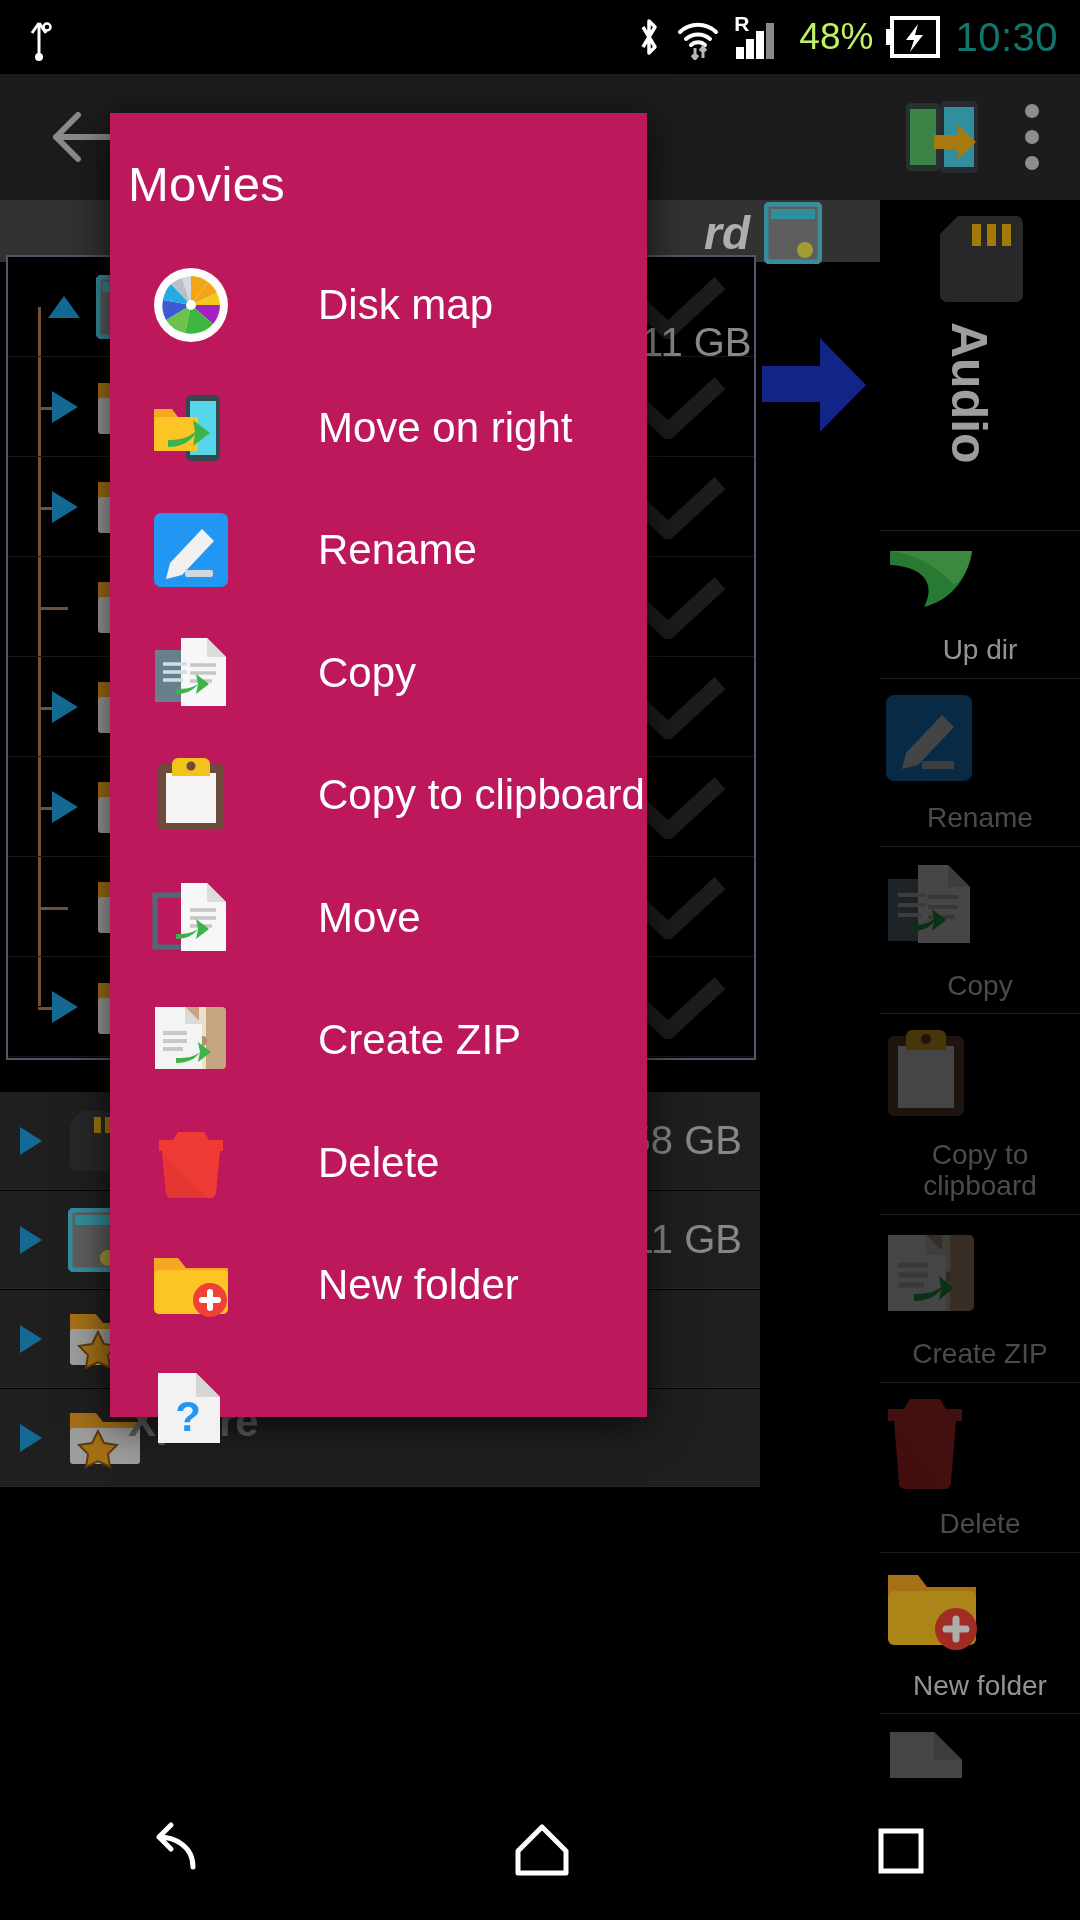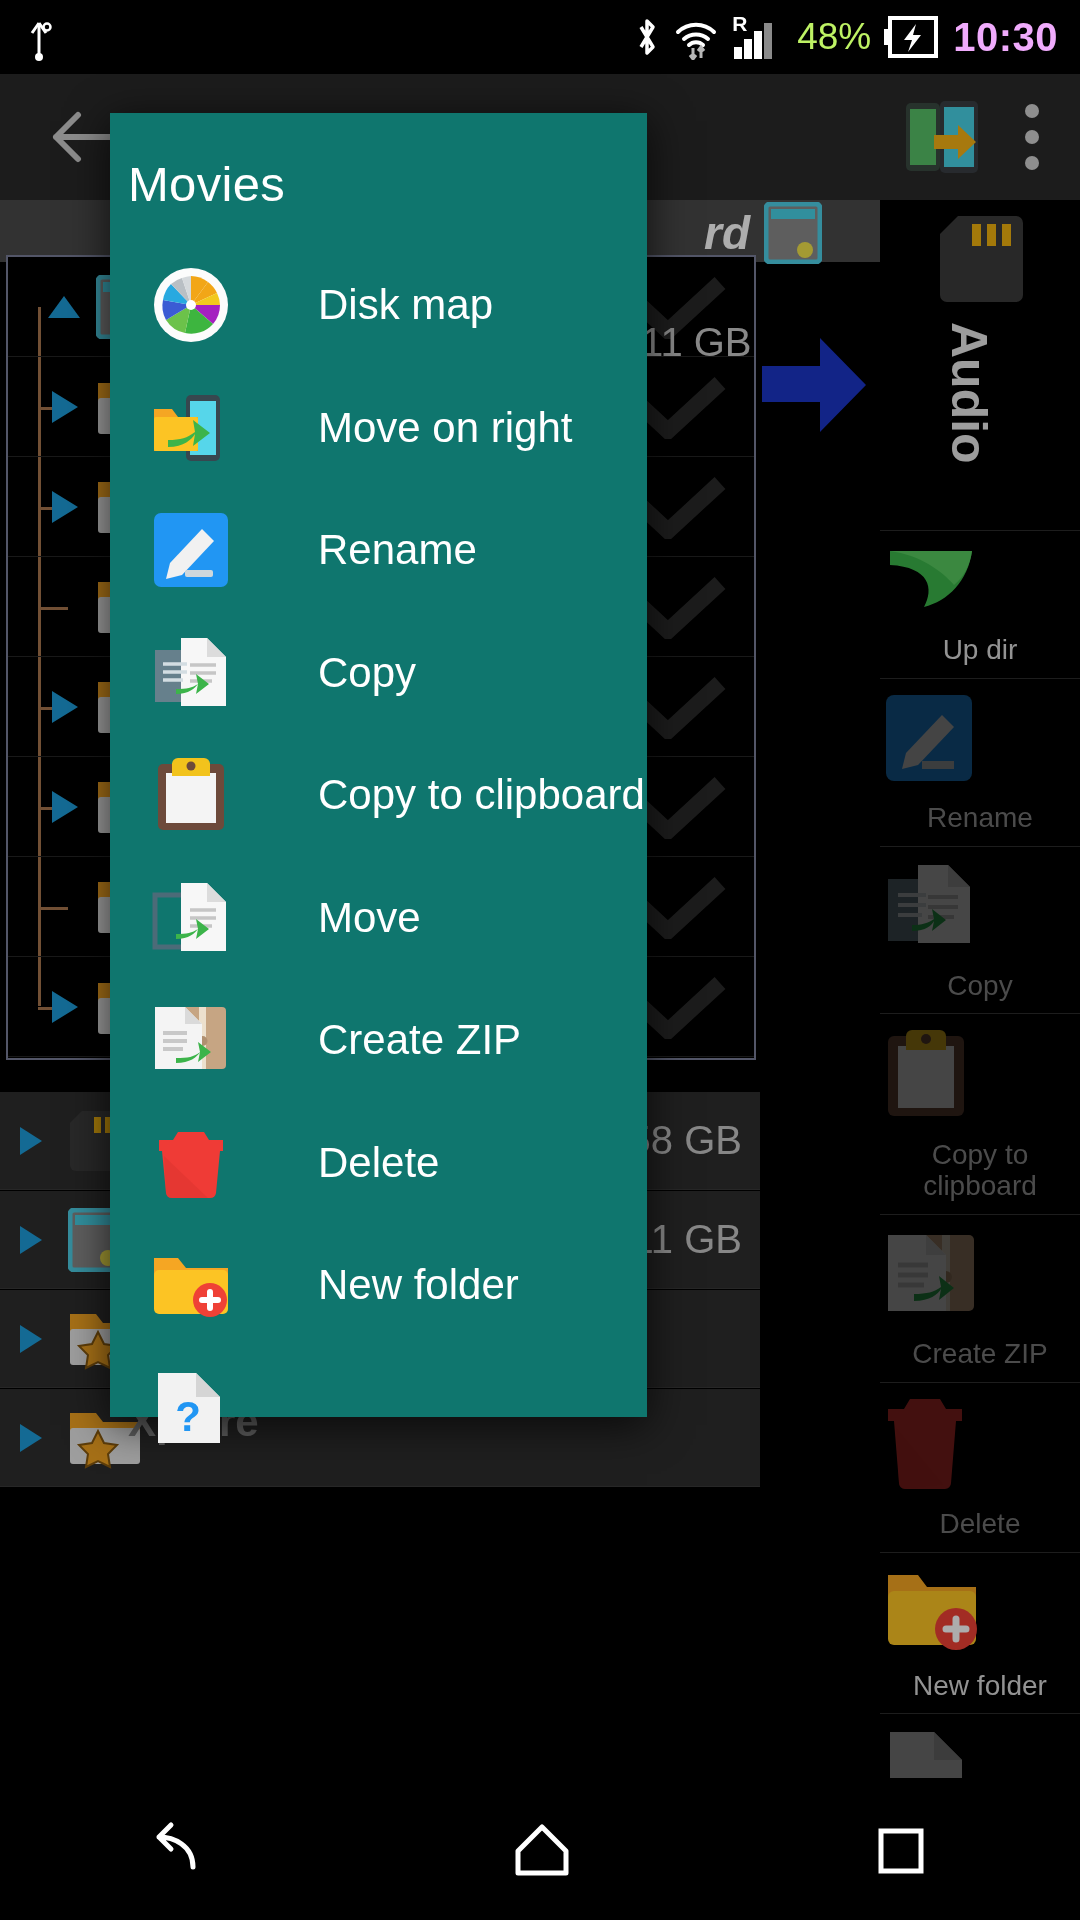--- a/index.html
+++ b/index.html
@@ -11,21 +11,21 @@
   }
   #screen { position: relative; width: 1080px; height: 1920px; background:#000; }
 
   
   .statusbar {
     position:absolute; left:0; top:0; width:1080px; height:74px;
     background:#000; display:flex; align-items:center; padding:0 22px;
   }
   .sb-left { display:flex; align-items:center; gap:14px; }
   .sb-right { margin-left:auto; display:flex; align-items:center; gap:13px; }
-  .sb-time { color:#f0abfc; font-size:40px; letter-spacing:0.5px;font-weight:bold; }
+  .sb-time { color:#0f766e; font-size:40px; letter-spacing:0.5px; }
   .sb-pct { color:#bef264; font-size:37px; }
   .roam { color:#fff; font-size:21px; font-weight:bold; line-height:1;
           position:absolute; left:0; top:-2px; }
   .sig-wrap { position:relative; width:52px; height:44px; display:flex; align-items:flex-end; }
   .bar { width:8px; background:#fff; margin-right:2px; }
   .bar.dim { background:#8a8a8a; }
 
   
   .appbar {
     position:absolute; left:0; top:74px; width:1080px; height:126px;
@@ -89,21 +89,21 @@
   .rb-item .lbl { display:block; color:#d9d9d9; font-size:28px; margin-top:20px; line-height:1.1; }
   .rb-item.dim .lbl { color:#6f6f6f; }
   .rb-item.dim .iconbox { filter:brightness(0.42); }
   .iconbox { width:96px; height:96px; margin:0 auto; position:relative; }
 
   
   .scrim { position:absolute; left:0; top:74px; width:1080px; height:1740px;
            background:rgba(0,0,0,0.32); }
   .dialog {
     position:absolute; left:110px; top:113px; width:537px; height:1304px;
-    background:#0f766e; box-shadow:0 8px 40px rgba(0,0,0,.7);
+    background:#be185d; box-shadow:0 8px 40px rgba(0,0,0,.7);
   }
   .dlg-title { color:#ffffff; font-size:49px; padding:43px 0 0 18px; letter-spacing:0.3px; }
   .mlist { margin-top:32px; }
   .mitem { display:flex; align-items:center; height:122.5px; padding-left:42px; }
   .mitem .iconbox { width:78px; height:78px; margin:0; flex:0 0 78px; }
   .mitem .mlabel { color:#ffffff; font-size:42px; margin-left:88px; white-space:nowrap; }
 
   
   .navbar { position:absolute; left:0; bottom:0; width:1080px; height:142px;
             background:#000; display:flex; align-items:center; justify-content:space-around; }

